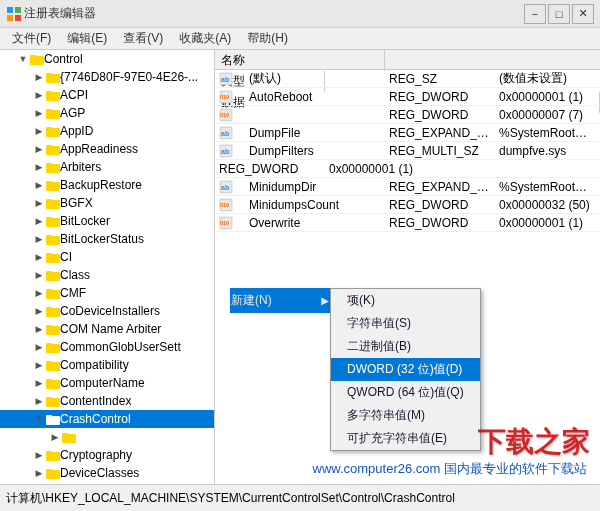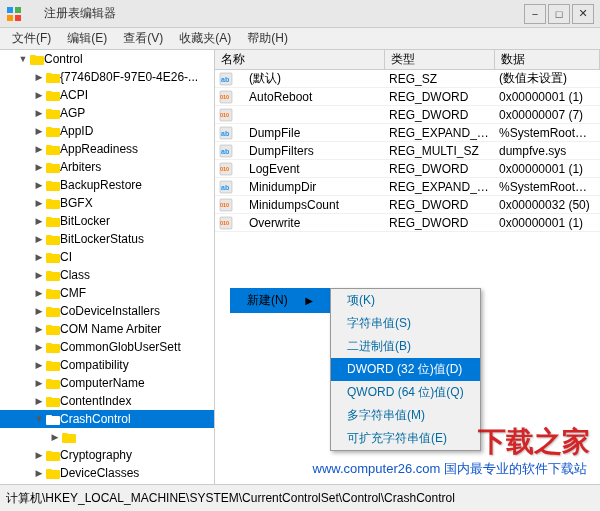--- a/index.html
+++ b/index.html
@@ -18,21 +18,21 @@
       border-bottom: 1px solid #ccc;
       display: flex;
       align-items: center;
       justify-content: space-between;
       padding: 4px 6px;
       height: 28px;
     }
     .title-bar-left {
       display: flex;
       align-items: center;
-      gap: 22px;
+      gap: 2px;
     }
     .title-bar-icon {
       width: 16px;
       height: 16px;
     }
     .title-bar-title {
       font-size: 12px;
       color: #333;
     }
     .title-bar-buttons {
@@ -121,20 +121,21 @@
       display: flex;
       flex-direction: column;
     }
 
     
     .table-header {
       display: flex;
       background: #f0f0f0;
       border-bottom: 1px solid #ccc;
       height: 20px;
+      flex-direction: column;
     }
     .th {
       border-right: 1px solid #ccc;
       padding: 2px 6px;
       font-size: 12px;
       color: #000;
       display: flex;
       align-items: center;
     }
     .th-name { width: 170px; }
@@ -168,21 +169,21 @@
       border: 1px solid #999;
       box-shadow: 2px 2px 4px rgba(0,0,0,0.3);
       position: absolute;
       left: 100%;
       top: 0;
       min-width: 130px;
     }
     .submenu-item {
       padding: 3px 16px;
       font-size: 12px;
-      color: #0369a1;
+      color: #0f172a;
       cursor: pointer;
       white-space: nowrap;
     }
     .submenu-item.highlighted { background: #0078d7; color: white; }
 
     
     .watermark {
       position: absolute;
       bottom: 28px;
       right: 10px;
@@ -586,27 +587,20 @@
             <rect x="1" y="1" width="12" height="12" rx="1" fill="#e8e8e8" stroke="#aaa" stroke-width="0.5"></rect>
             <text x="2" y="10" font-size="7" fill="#2196F3" font-weight="bold">ab</text>
           </svg>
           <span>DumpFilters</span>
         </div>
         <div class="td td-type">REG_MULTI_SZ</div>
         <div class="td td-data">dumpfve.sys</div>
       </div>
 
       <div class="table-row">
-        <div class="td td-name">
-          <svg width="14" height="14" viewBox="0 0 14 14">
-            <rect x="1" y="1" width="12" height="12" rx="1" fill="#e8e8e8" stroke="#aaa" stroke-width="0.5"></rect>
-            <text x="1" y="9" font-size="5.5" fill="#ff6600" font-weight="bold">010</text>
-          </svg>
-          <span>LogEvent</span>
-        </div>
         <div class="td td-type">REG_DWORD</div>
         <div class="td td-data">0x00000001 (1)</div>
       </div>
 
       <div class="table-row">
         <div class="td td-name">
           <svg width="14" height="14" viewBox="0 0 14 14">
             <rect x="1" y="1" width="12" height="12" rx="1" fill="#e8e8e8" stroke="#aaa" stroke-width="0.5"></rect>
             <text x="2" y="10" font-size="7" fill="#2196F3" font-weight="bold">ab</text>
           </svg>
@@ -639,21 +633,21 @@
         <div class="td td-type">REG_DWORD</div>
         <div class="td td-data">0x00000001 (1)</div>
       </div>
 
     </div>
   </div>
 
   <div style="position:absolute; left:230px; top:238px;">
     
     <div style="position:relative; display:inline-block;">
-      <div style="background:#0078d7; color:#000000; padding:3px 16px; font-size:12px; cursor:pointer; white-space:nowrap; display:flex; align-items:center; justify-content:space-between; min-width:100px; border:1px solid #0078d7;">
+      <div style="background:#0078d7; color:#e5e5e5; padding:3px 0; font-size:12px; cursor:pointer; white-space:nowrap; display:flex; align-items:center; justify-content:space-between; min-width:100px; border:1px solid #0078d7;">
         <span>新建(N)</span>
         <span style="margin-left:10px; font-size:10px;">▶</span>
       </div>
 
       
       <div class="submenu" style="position:absolute; left:100%; top:0; min-width:140px;">
         <div class="submenu-item">项(K)</div>
         <div class="submenu-item">字符串值(S)</div>
         <div class="submenu-item">二进制值(B)</div>
         <div class="submenu-item highlighted">DWORD (32 位)值(D)</div>

